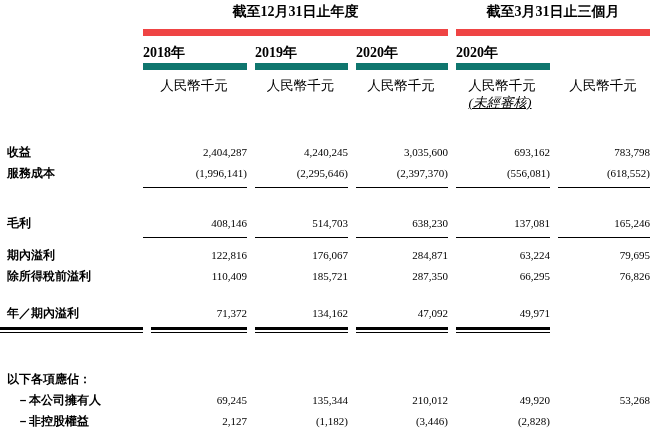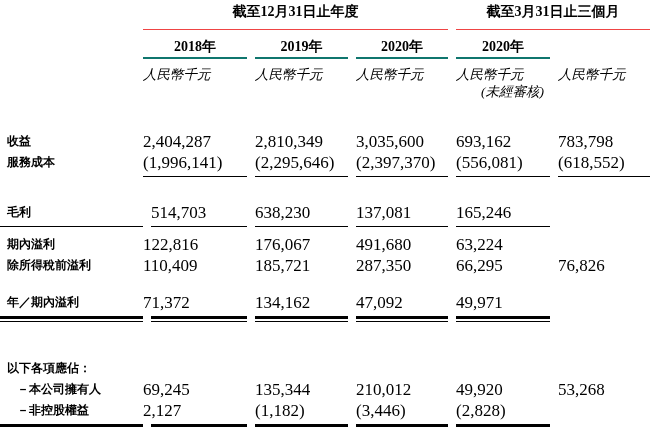--- a/index.html
+++ b/index.html
@@ -25,60 +25,61 @@
   .lbl {
     grid-column: 1;
     text-align: left;
     padding-left: 7px;
     font-weight: 700;
     font-size: 12px;
     line-height: 21px;
   }
   .lbl.indent { padding-left: 17px; }
   .num {
-    font-size: 17px;
+    text-align: right;
+    font-size: 11px;
     line-height: 21px;
     font-weight: 400;
   }
   
   .grp {
     font-weight: 700;
     font-size: 14px;
     text-align: center;
     height: 29px;
     line-height: 24px;
-    border-bottom: 1px solid #ef4444;
+    border-bottom: 7px solid #ef4444;
   }
   .grp.g1 { grid-column: 2 / 5; }
   .grp.g2 { grid-column: 5 / 7; margin-left: 8px; }
   
   .yr {
     font-weight: 700;
     font-size: 14px;
-    text-align: center;
+    text-align: left;
     height: 27px;
     line-height: 34px;
-    border-bottom: 2px solid #0f766e;
+    border-bottom: 7px solid #0f766e;
   }
   .yr.pad, .unit.pad, .note.pad, .num.pad, .rline.pad, .dline.pad { margin-left: 8px; }
   .unit {
-    font-style: italic;
     font-size: 13.5px;
-    text-align: left;
+    text-align: center;
     height: 26px;
     line-height: 32px;
     padding-right: 2px;
   }
   .note {
     font-style: italic;
     font-size: 13.5px;
-    text-align: right;
+    text-align: center;
     height: 18px;
     line-height: 14px;
     padding-right: 6px;
+    text-decoration: underline;
   }
   .spacer { grid-column: 1 / 7; }
   .h28 { height: 28px; }
   .h24 { height: 24px; }
   .h16 { height: 16px; }
   .h6  { height: 6px; }
   .h36 { height: 36px; }
   .row-h { height: 21px; }
   
   .rline {
@@ -121,21 +122,21 @@
     <div class="cell note"></div>
     <div class="cell note pad"></div>
     <div class="cell note pad"></div>
     <div class="cell note pad">(未經審核)</div>
     <div class="cell note pad"></div>
 
     <div class="spacer h28"></div>
 
     <div class="cell lbl row-h">收益</div>
     <div class="cell num row-h">2,404,287</div>
-    <div class="cell num row-h pad">2,810,349</div>
+    <div class="cell num row-h pad">4,240,245</div>
     <div class="cell num row-h pad">3,035,600</div>
     <div class="cell num row-h pad">693,162</div>
     <div class="cell num row-h pad">783,798</div>
 
     <div class="cell lbl row-h">服務成本</div>
     <div class="cell num row-h">(1,996,141)</div>
     <div class="cell num row-h pad">(2,295,646)</div>
     <div class="cell num row-h pad">(2,397,370)</div>
     <div class="cell num row-h pad">(556,081)</div>
     <div class="cell num row-h pad">(618,552)</div>
@@ -143,39 +144,41 @@
     <div class="cell"></div>
     <div class="cell rline"></div>
     <div class="cell rline pad"></div>
     <div class="cell rline pad"></div>
     <div class="cell rline pad"></div>
     <div class="cell rline pad"></div>
 
     <div class="spacer h24"></div>
 
     <div class="cell lbl row-h">毛利</div>
+    <div class="cell num row-h">408,146</div>
     <div class="cell num row-h pad">514,703</div>
     <div class="cell num row-h pad">638,230</div>
     <div class="cell num row-h pad">137,081</div>
     <div class="cell num row-h pad">165,246</div>
 
     <div class="cell"></div>
     <div class="cell rline"></div>
     <div class="cell rline pad"></div>
     <div class="cell rline pad"></div>
     <div class="cell rline pad"></div>
     <div class="cell rline pad"></div>
 
     <div class="spacer h6"></div>
 
     <div class="cell lbl row-h">期內溢利</div>
     <div class="cell num row-h">122,816</div>
     <div class="cell num row-h pad">176,067</div>
-    <div class="cell num row-h pad">491,680</div>
+    <div class="cell num row-h pad">284,871</div>
     <div class="cell num row-h pad">63,224</div>
+    <div class="cell num row-h pad">79,695</div>
 
     <div class="cell lbl row-h">除所得稅前溢利</div>
     <div class="cell num row-h">110,409</div>
     <div class="cell num row-h pad">185,721</div>
     <div class="cell num row-h pad">287,350</div>
     <div class="cell num row-h pad">66,295</div>
     <div class="cell num row-h pad">76,826</div>
 
     <div class="spacer h16"></div>
 

